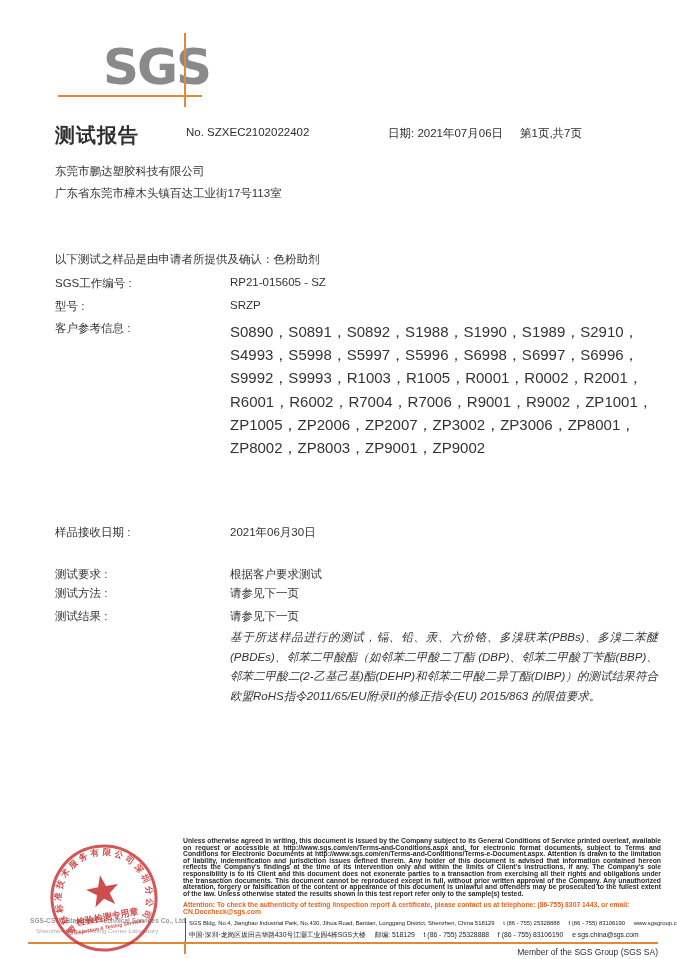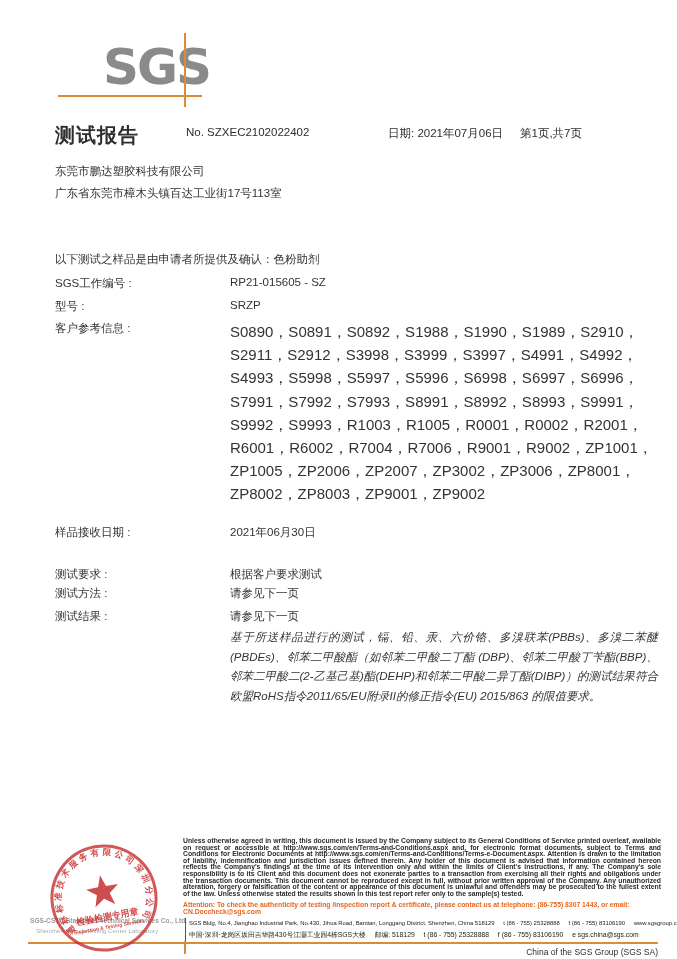--- a/index.html
+++ b/index.html
@@ -77,23 +77,21 @@
   <div class="row" style="top:321px">
     <span class="lbl">客户参考信息 :</span>
   </div>
 
   <div class="row" style="top:299px">
     <span class="lbl">型号 :</span>
     <span class="val">SRZP</span>
   </div>
   <div class="codes">
     <div>S0890，S0891，S0892，S1988，S1990，S1989，S2910，</div>
-    <div>S2911，S2912，S3998，S3999，S3997，S4991，S4992，</div>
     <div>S4993，S5998，S5997，S5996，S6998，S6997，S6996，</div>
-    <div>S7991，S7992，S7993，S8991，S8992，S8993，S9991，</div>
     <div>S9992，S9993，R1003，R1005，R0001，R0002，R2001，</div>
     <div>R6001，R6002，R7004，R7006，R9001，R9002，ZP1001，</div>
     <div>ZP1005，ZP2006，ZP2007，ZP3002，ZP3006，ZP8001，</div>
     <div>ZP8002，ZP8003，ZP9001，ZP9002</div>
   </div>
 
   <div class="row" style="top:525px">
     <span class="lbl">样品接收日期 :</span>
     <span class="val">2021年06月30日</span>
   </div>
@@ -127,21 +125,21 @@
   </div>
   <div class="addr-cn">
     <span>中国·深圳·龙岗区坂田吉华路430号江灏工业园4栋SGS大楼</span>
     <span>邮编: 518129</span>
     <span>t (86 - 755) 25328888</span>
     <span>f (86 - 755) 83106190</span>
     <span>e sgs.china@sgs.com</span>
   </div>
   <div class="foot-rule"></div>
   <div class="foot-divider-orange"></div>
-  <div class="member">China of the SGS Group (SGS SA)</div>
+  <div class="member">Member of the SGS Group (SGS SA)</div>
 
   <svg class="seal" viewBox="0 0 120 116">
     <circle cx="60" cy="58" r="52" fill="none" stroke="#c62828" stroke-width="3" opacity="0.85"></circle>
     <defs>
       <path id="sealRingPath" d="M 27.1 85.6 A 43 43 0 1 1 92.9 85.6" fill="none"></path>
       <path id="sealBottomPath" d="M 28.1 69.6 A 34 34 0 0 0 91.9 69.6" fill="none"></path>
     </defs>
     <text font-size="8.5" fill="#c62828" font-weight="bold" letter-spacing="3" opacity="0.9">
       <textPath href="#sealRingPath" startOffset="0">通标标准技术服务有限公司深圳分公司</textPath>
     </text>

